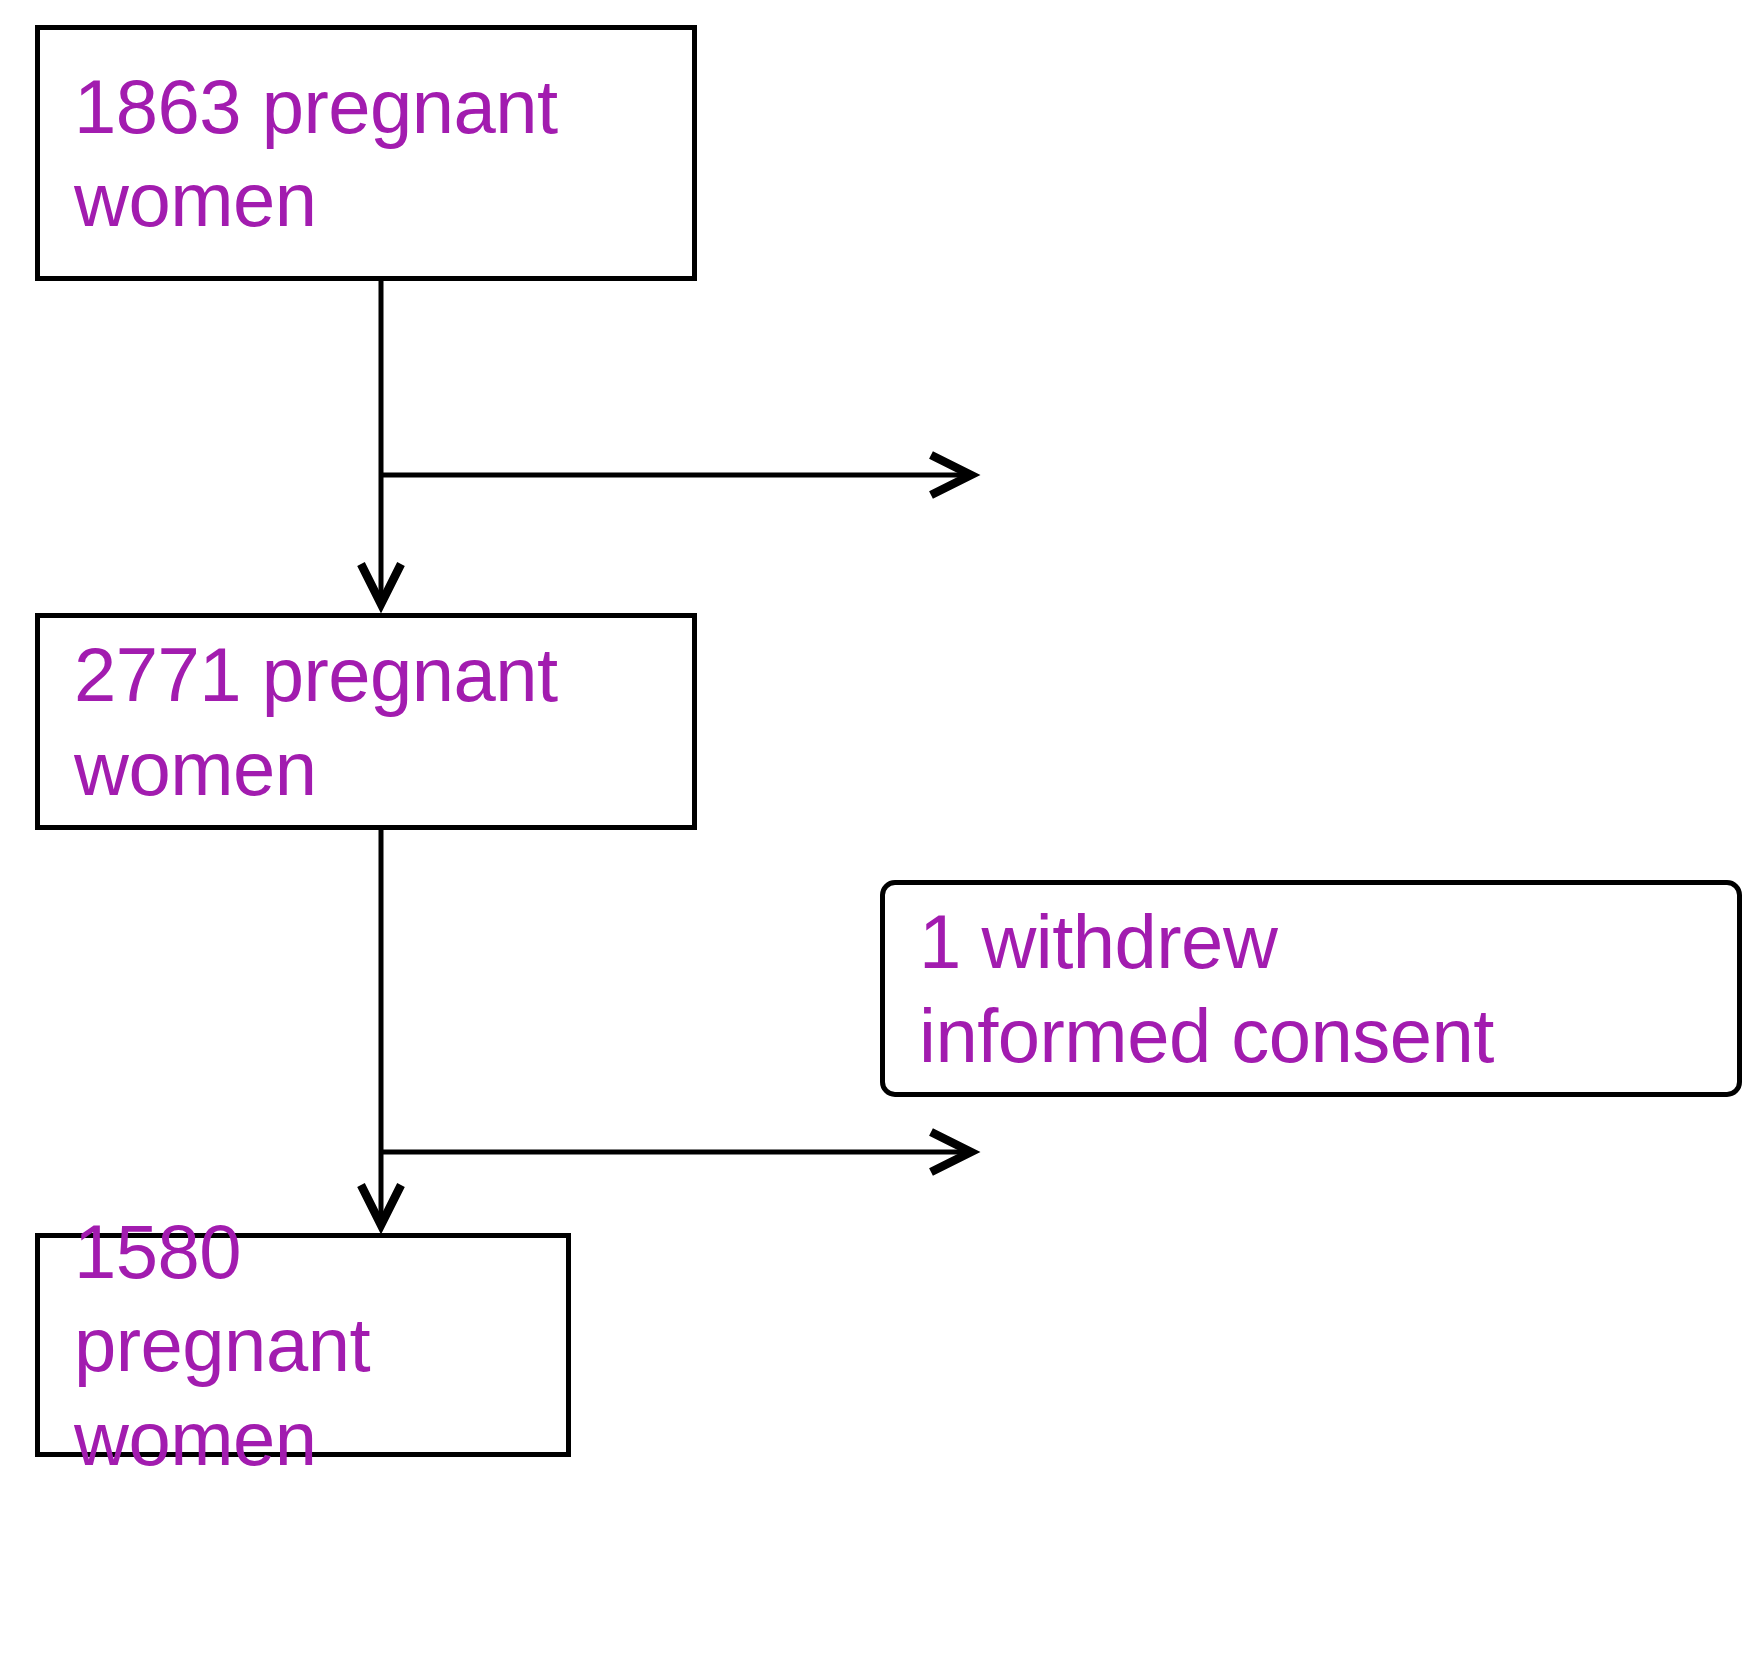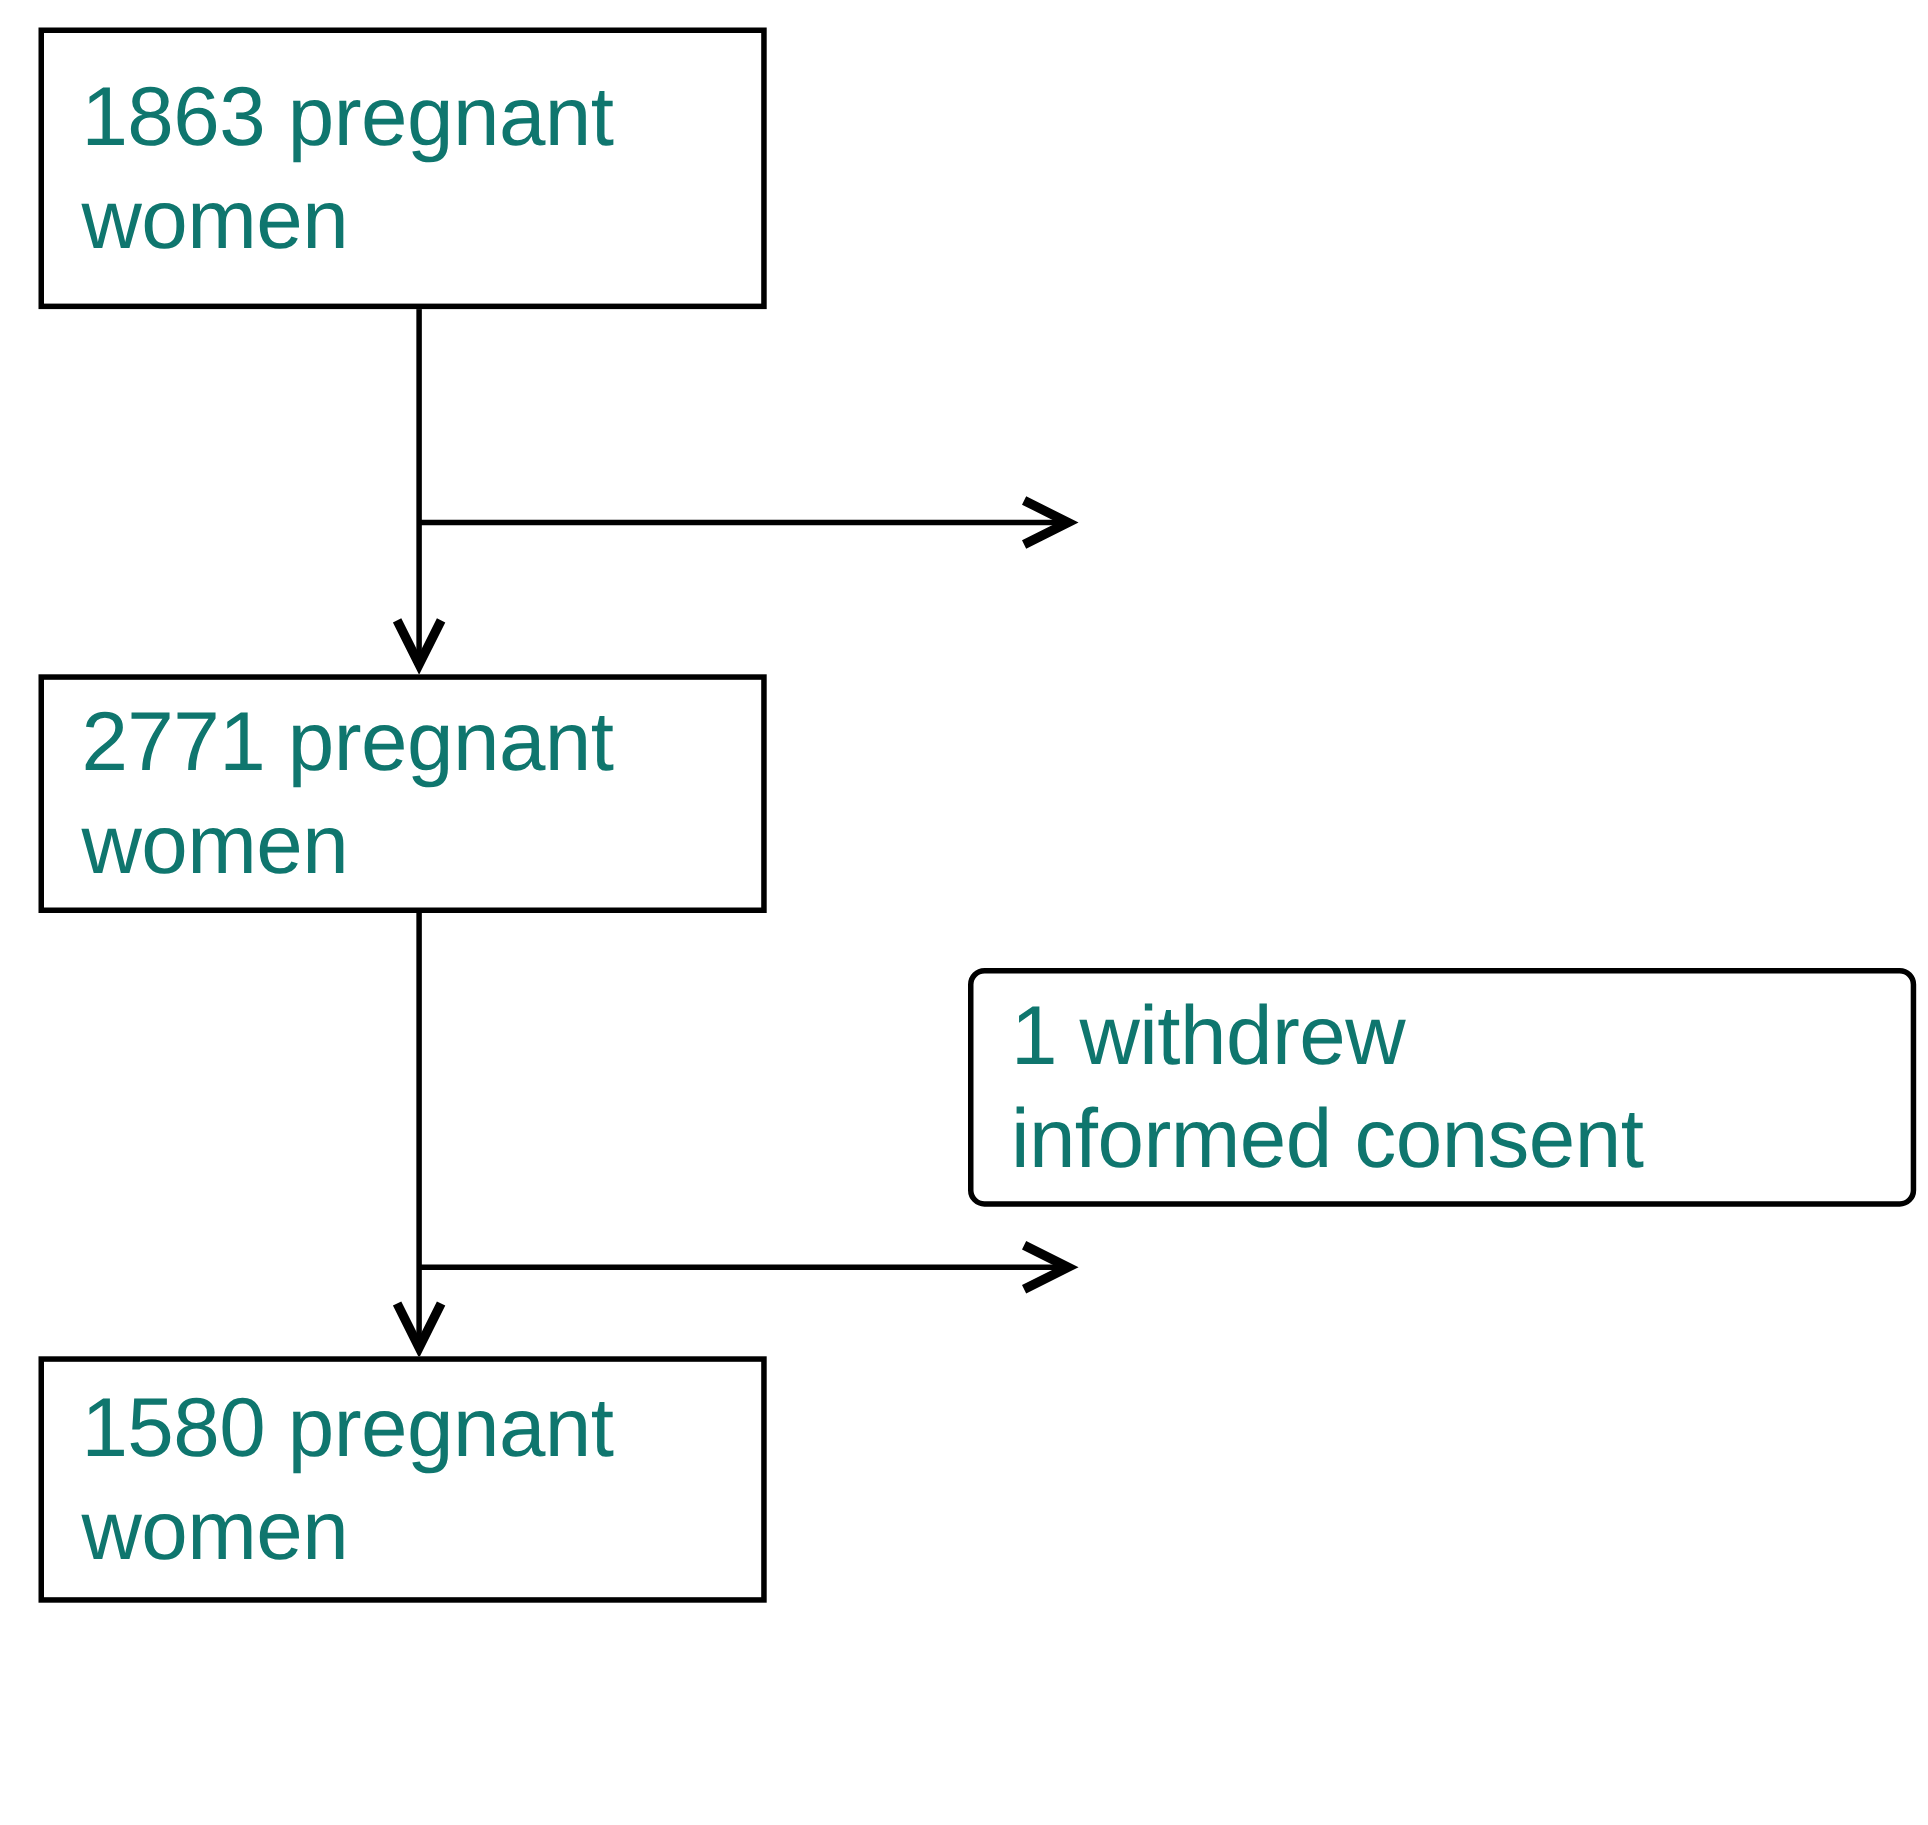--- a/index.html
+++ b/index.html
@@ -25,32 +25,32 @@
     background: #ffffff;
     display: flex;
     align-items: center;
     justify-content: flex-start;
     padding: 0 34px;
     z-index: 2;
   }
   .flow-box .box-text {
     font-size: 76px;
     line-height: 1.23;
-    color: #0f766e;
+    color: #a21caf;
     letter-spacing: -0.5px;
     font-weight: 400;
     white-space: pre-line;
     text-align: left;
   }
   
   #box-enrolled      { left: 35px;  top: 25px;   width: 662px;  height: 256px; }
   #box-private       { left: 880px; top: 296px;  width: 845px;  height: 237px; }
   #box-eligible      { left: 35px;  top: 613px;  width: 662px;  height: 217px; }
   #box-withdrew      { left: 880px; top: 880px;  width: 862px;  height: 217px; border-radius: 15px; }
-  #box-analysed      { left: 35px;  top: 1233px; width: 662px;  height: 224px; }
+  #box-analysed      { left: 35px;  top: 1233px; width: 536px;  height: 224px; }
 
   #connector-layer {
     position: absolute;
     left: 0;
     top: 0;
     width: 1753px;
     height: 1659px;
     z-index: 1;
   }
 </style>

